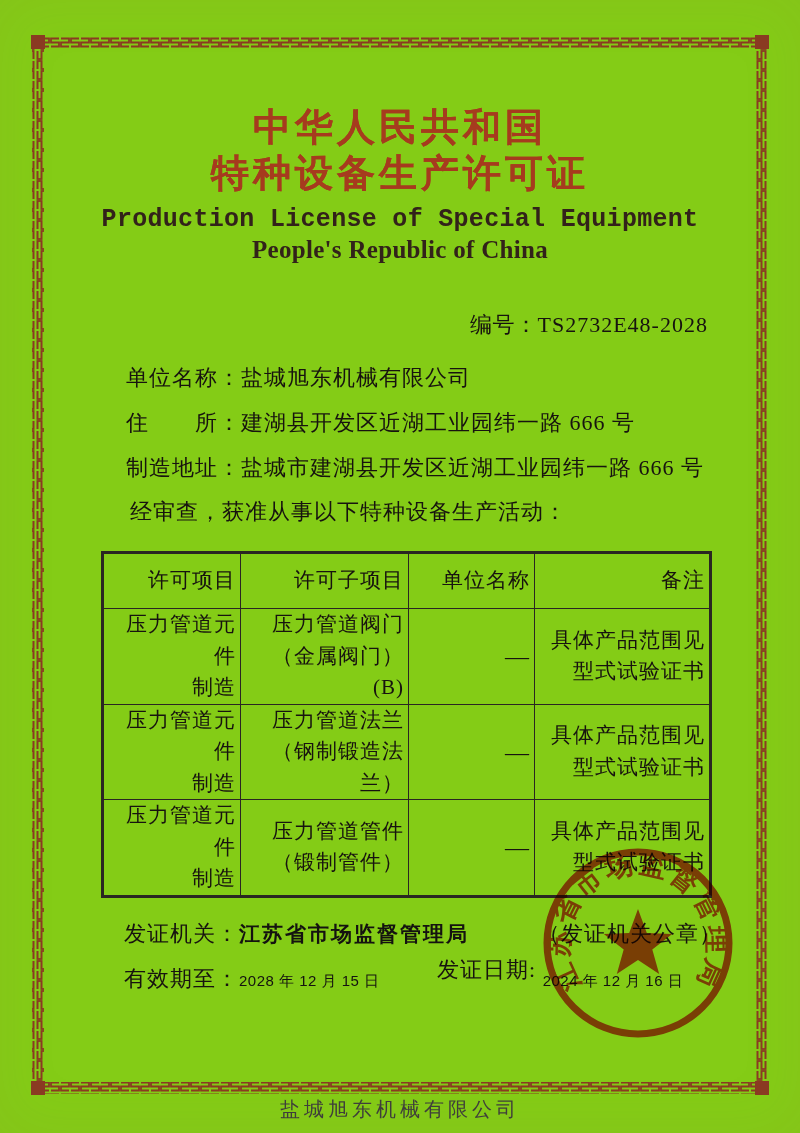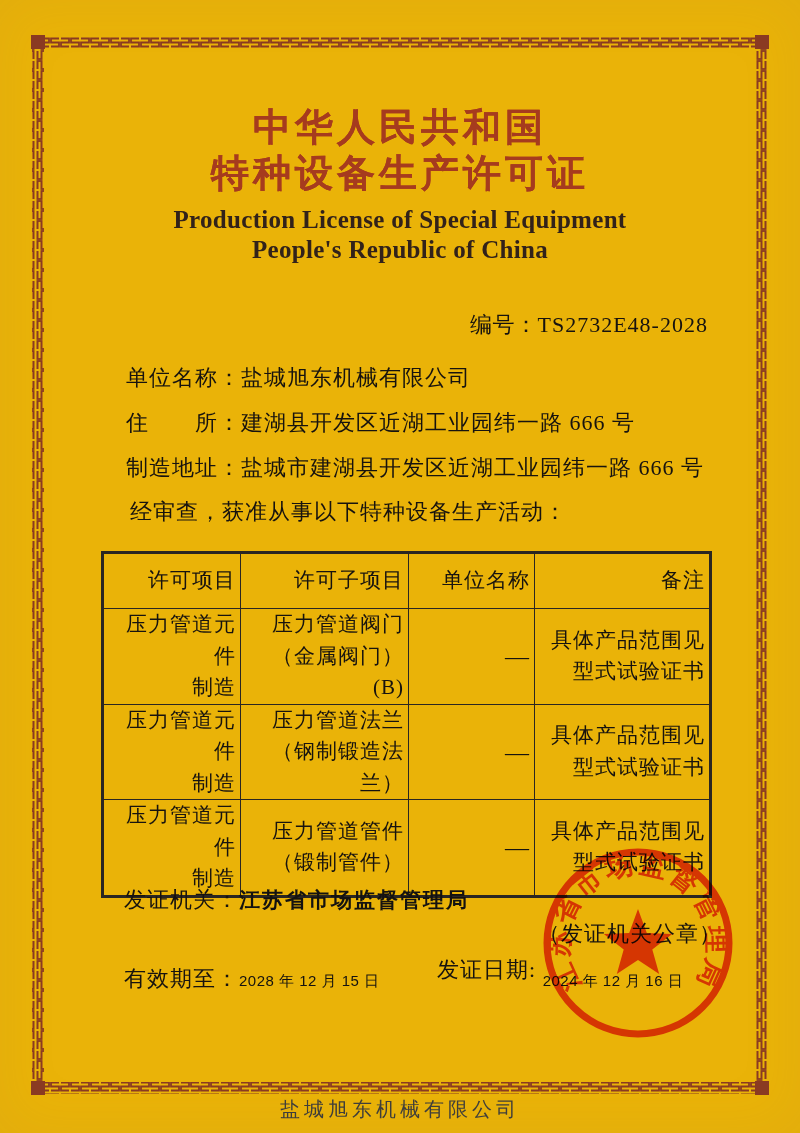--- a/index.html
+++ b/index.html
@@ -1,40 +1,40 @@
 <!DOCTYPE html>
 <html><head>
 <meta charset="utf-8">
 <style>
   * { margin:0; padding:0; box-sizing:border-box; }
   html,body { background:#e9e2cf; }
   .page {
     position:relative;
     width:800px; height:1133px;
     margin:0 auto;
-    background:#eab308;
+    background:#84cc16;
     box-shadow: inset 0 0 60px rgba(150,120,70,.10);
     font-family:"Liberation Serif","DejaVu Serif",serif;
     color:#1f1b16;
     overflow:hidden;
   }
   .border-svg { position:absolute; left:0; top:0; pointer-events:none; }
 
   
   .header { position:absolute; left:0; right:0; top:104px; text-align:center; }
   .title-zh {
     font-size:38px; line-height:46px; font-weight:bold;
     letter-spacing:4px; color:#a63b1e;
     text-shadow:0 0 .5px #a63b1e;
   }
   .title-en {
     font-size:25px; line-height:30px; font-weight:bold;
     color:#32221a; letter-spacing:.3px;
   }
-  .title-en.first { margin-top:9px; }
+  .title-en.first { margin-top:9px;font-family:Liberation Mono, monospace; }
 
   
   .license-no {
     position:absolute; left:470px; top:310px;
     font-size:22px; letter-spacing:.5px; color:#17130f;
   }
   .license-no .num { letter-spacing:1px; }
 
   
   .fields { position:absolute; left:97px; top:363px; font-size:22px; letter-spacing:1px; color:#17130f;margin-left:29px; }
@@ -51,21 +51,21 @@
   .license-table th, .license-table td {
     border:1.6px solid #2a2622; vertical-align:middle;
     font-weight:normal; padding:0 4px; line-height:1.5;
     letter-spacing:1px;
   }
   .license-table th { height:56px; }
   .license-table td { height:75px; }
   .dash-cell { font-size:24px; }
 
   
-  .authority-row { position:absolute; left:124px; top:885px; font-size:22px; letter-spacing:1px; color:#17130f; white-space:nowrap; }
+  .authority-row { position:absolute; left:124px; top:919px; font-size:22px; letter-spacing:1px; color:#17130f; white-space:nowrap; }
   .authority-value { font-weight:bold; font-family:"Liberation Sans","DejaVu Sans",sans-serif; font-size:21px; letter-spacing:2px; color:#141210; }
   .seal-note { position:absolute; left:538px; top:919px; font-size:22px; letter-spacing:1px; color:#17130f; }
   .valid-row { position:absolute; left:124px; top:964px; font-size:22px; letter-spacing:1px; color:#17130f; white-space:nowrap; }
   .issue-row { position:absolute; left:437px; top:964px; font-size:22px; letter-spacing:1px; color:#17130f; white-space:nowrap; }
   .issue-row .label { position:relative; top:-9px; }
   .date-value { font-family:"Liberation Sans","DejaVu Sans",sans-serif; font-size:15px; letter-spacing:.5px; color:#141210; }
 
   
   .seal { position:absolute; left:543px; top:848px; width:190px; height:190px; mix-blend-mode:multiply; opacity:.95; }
   .seal svg { display:block; }

